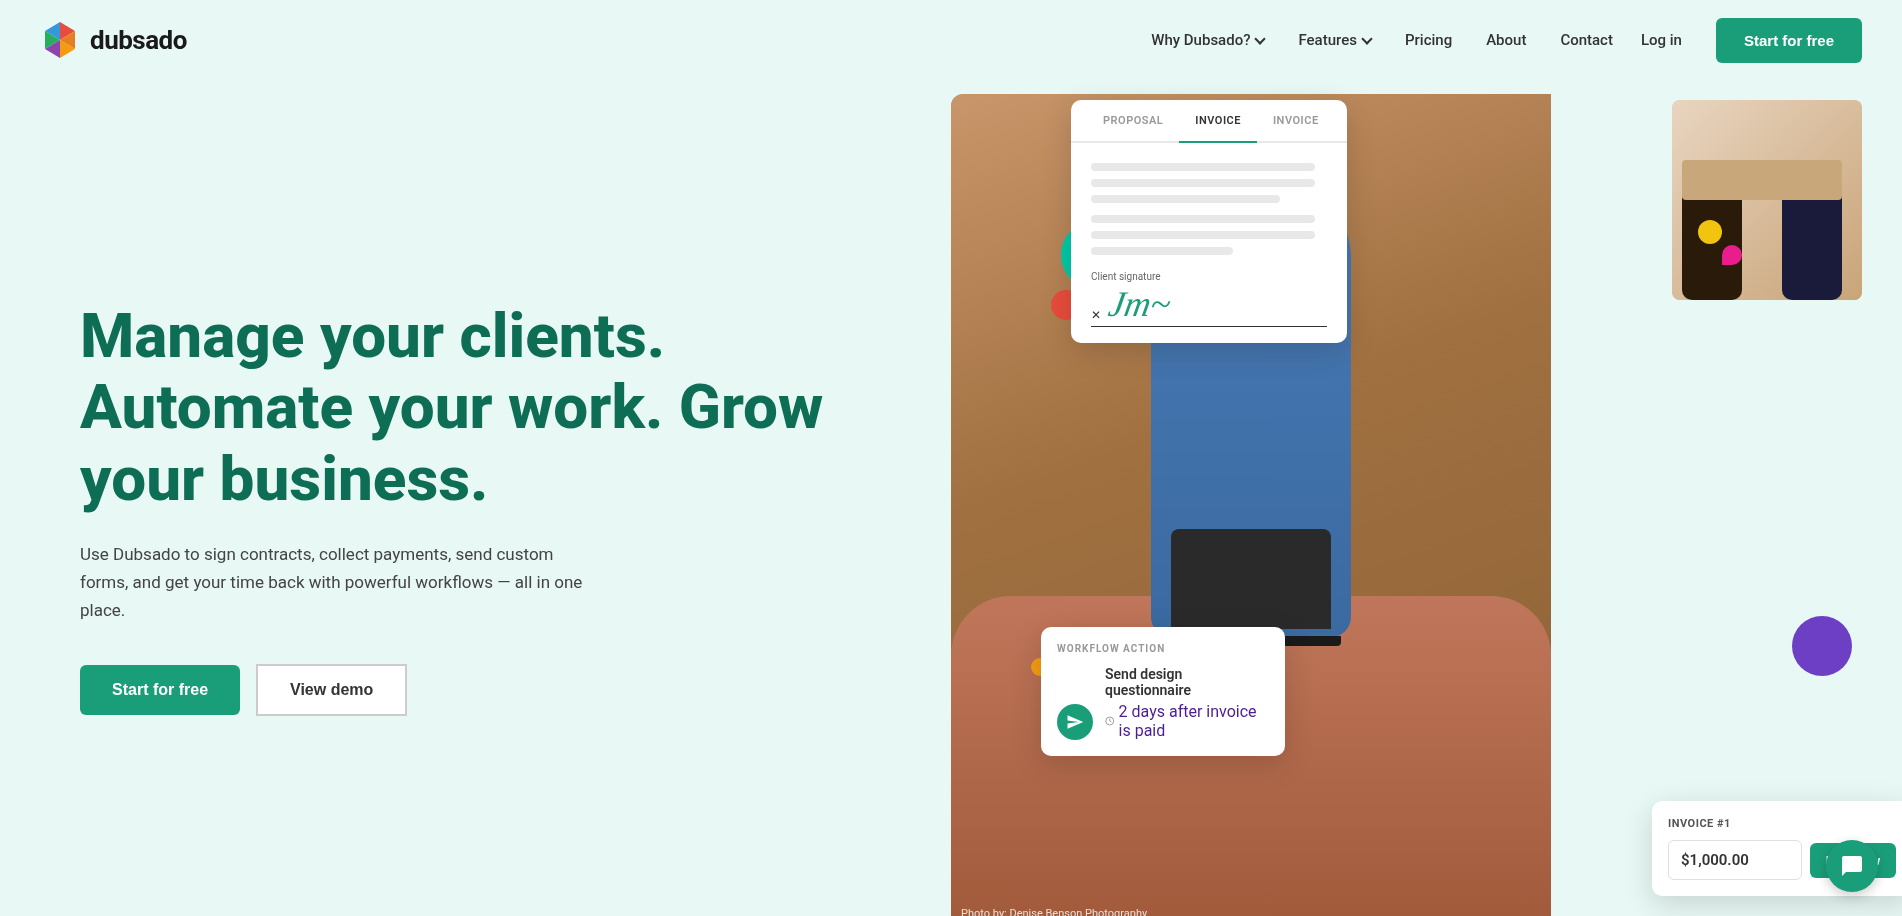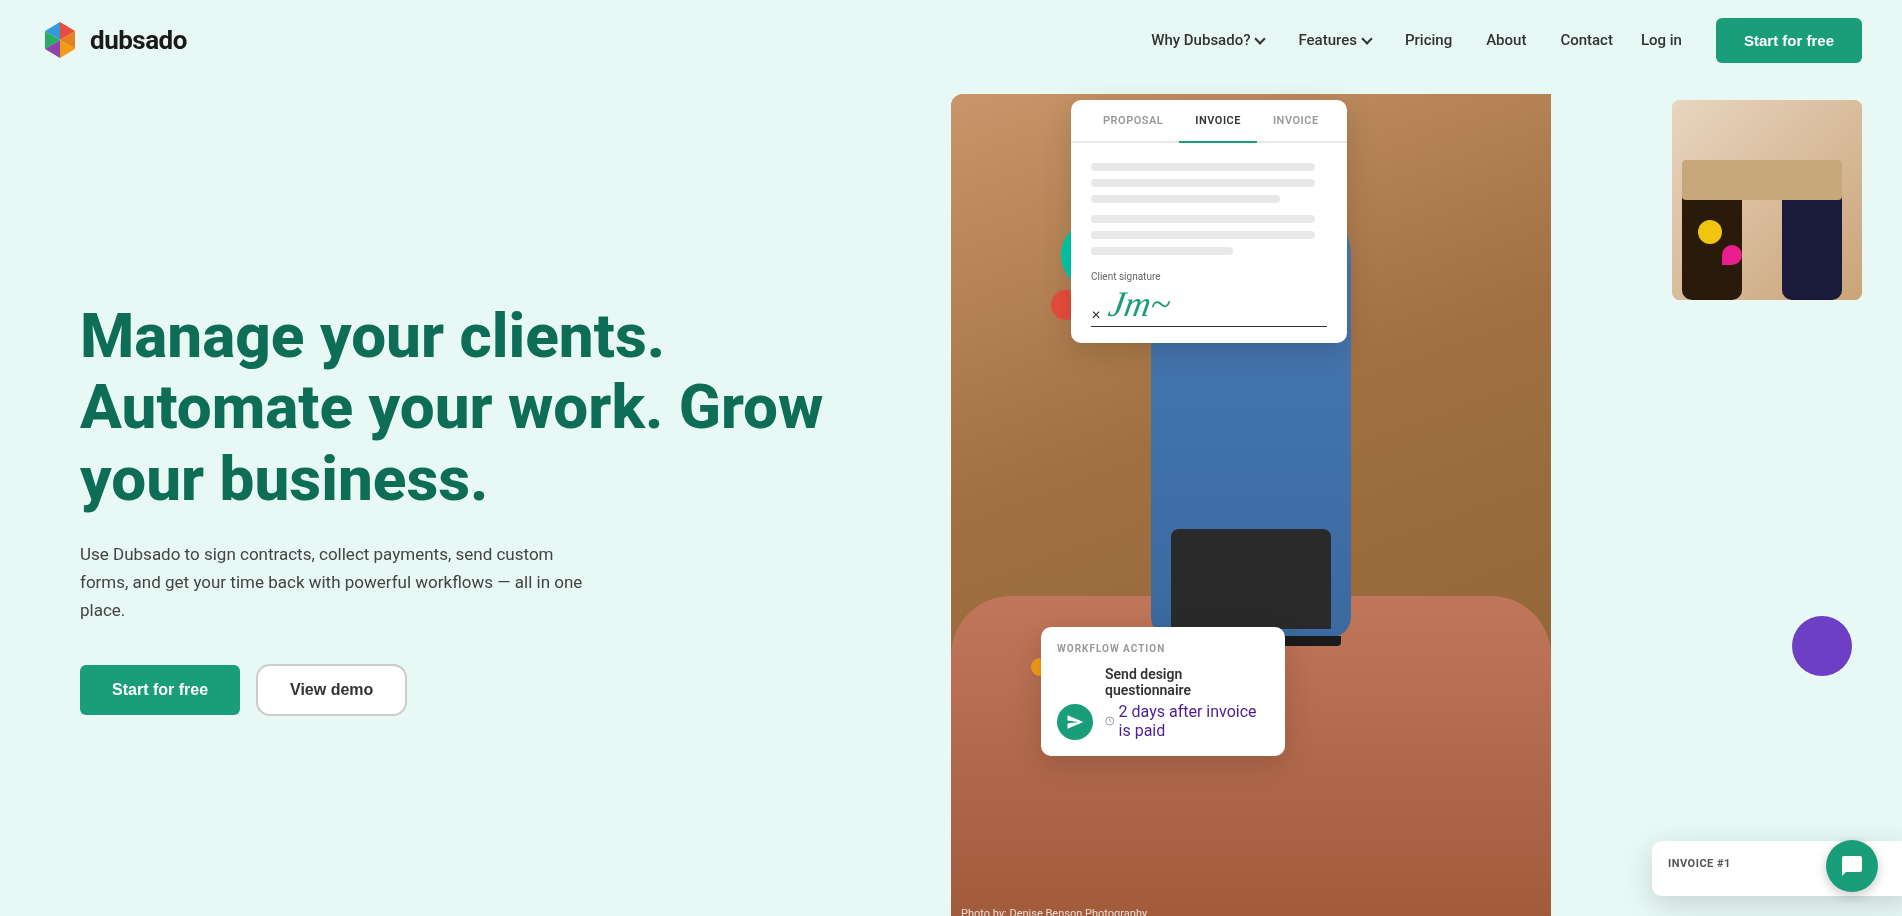--- a/index.html
+++ b/index.html
@@ -119,21 +119,21 @@
       border-radius: 6px;
       cursor: pointer;
       border: none;
     }
     .btn-secondary {
       background: white;
       color: #333;
       font-size: 16px;
       font-weight: 600;
       padding: 15px 32px;
-      border-radius: 14px;
+      border-radius: 0;
       cursor: pointer;
       border: 2px solid #ccc;
     }
 
     
     .hero-right {
       flex: 0 0 50%;
       position: relative;
       overflow: visible;
     }
@@ -499,20 +499,24 @@
               <polyline points="12,6 12,12 16,14" stroke="#888" stroke-width="2" fill="none"></polyline>
             </svg>
             <span>2 days after invoice is paid</span>
           </div>
         </div>
       </div>
     </div>
 
     <div class="invoice-card">
       <div class="invoice-title">INVOICE #1</div>
+      <div class="invoice-row">
+        <div class="invoice-amount">$1,000.00</div>
+        <button class="invoice-pay-btn">Pay Now</button>
+      </div>
     </div>
 
   </div>
 </section>
 
 <div class="chat-bubble">
   <svg width="24" height="24" viewBox="0 0 24 24" fill="white">
     <path d="M20,2H4C2.9,2,2,2.9,2,4v18l4-4h14c1.1,0,2-0.9,2-2V4C22,2.9,21.1,2,20,2z"></path>
   </svg>
 </div>

